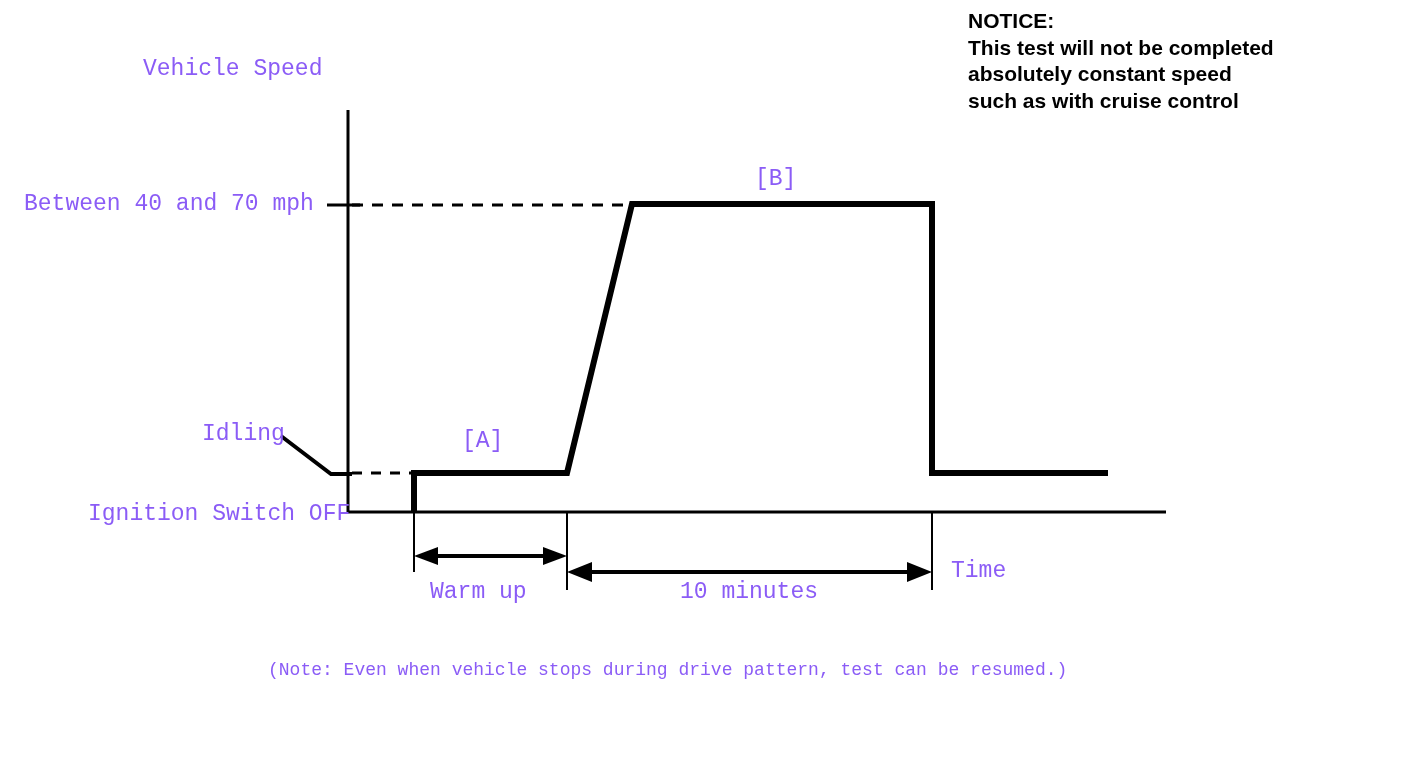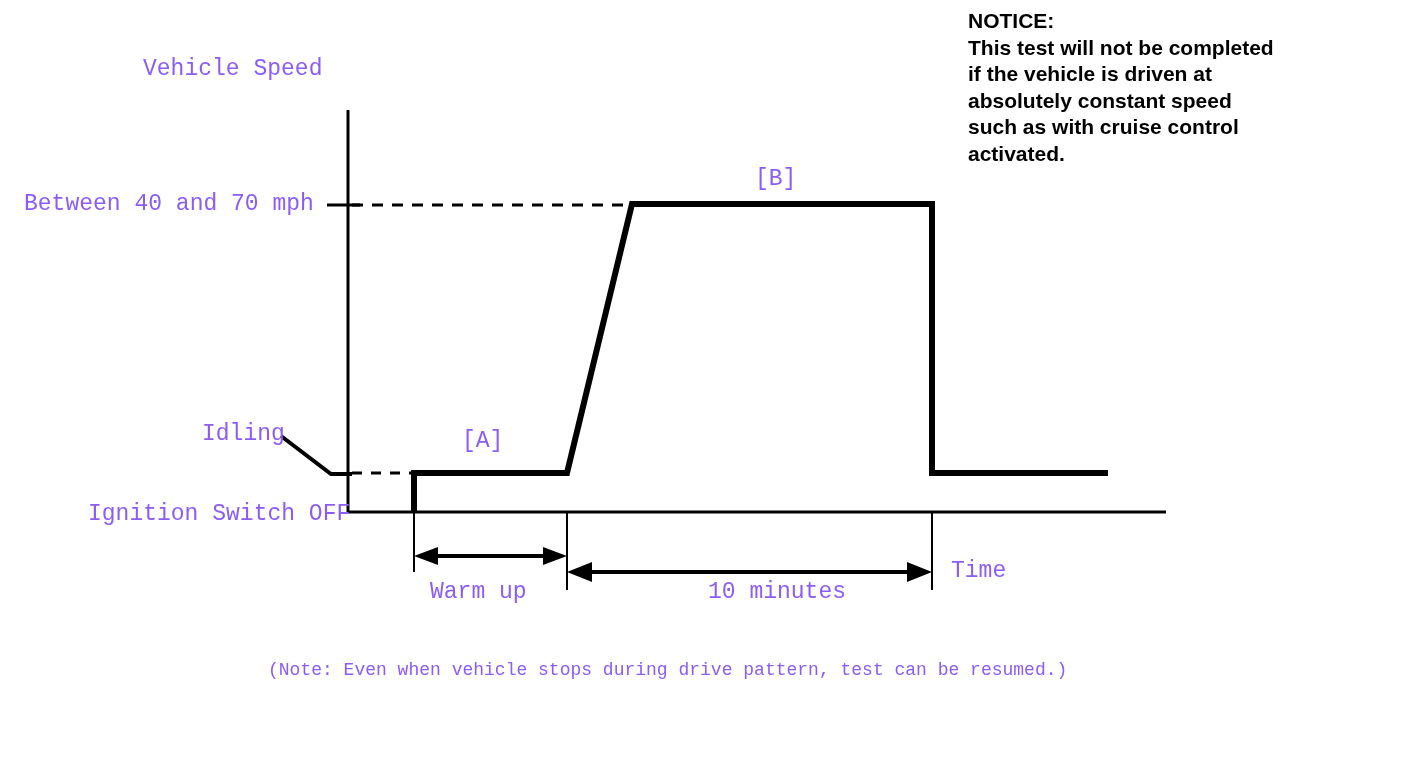--- a/index.html
+++ b/index.html
@@ -121,28 +121,26 @@
   <div class="txt axis-tick-label" style="left:176px; top:423px;margin-left:26px;">Idling</div>
 
   <div class="txt axis-tick-label" style="left:88px; top:503px;">Ignition Switch OFF</div>
 
   <div class="txt marker-label" style="left:462px; top:430px;">[A]</div>
 
   <div class="txt marker-label" style="left:755px; top:168px;">[B]</div>
 
   <div class="txt span-label" style="left:430px; top:581px;">Warm up</div>
 
-  <div class="txt span-label" style="left:708px; top:581px;">10 minutes</div>
+  <div class="txt span-label" style="left:680px; top:581px;">10 minutes</div>
 
   <div class="txt axis-title" style="left:951px; top:560px;text-align:center;">Time</div>
 
   <div class="txt note-line" style="left:268px; top:661px;">(Note: Even when vehicle stops during drive pattern, test can be resumed.)</div>
 
   <div class="notice-block">
     <div>NOTICE:</div>
     <div>This test will not be completed</div>
-    <div>if the vehicle is driven at</div>
     <div>absolutely constant speed</div>
     <div>such as with cruise control</div>
-    <div>activated.</div>
   </div>
 
 </div>
 
 </body></html>

